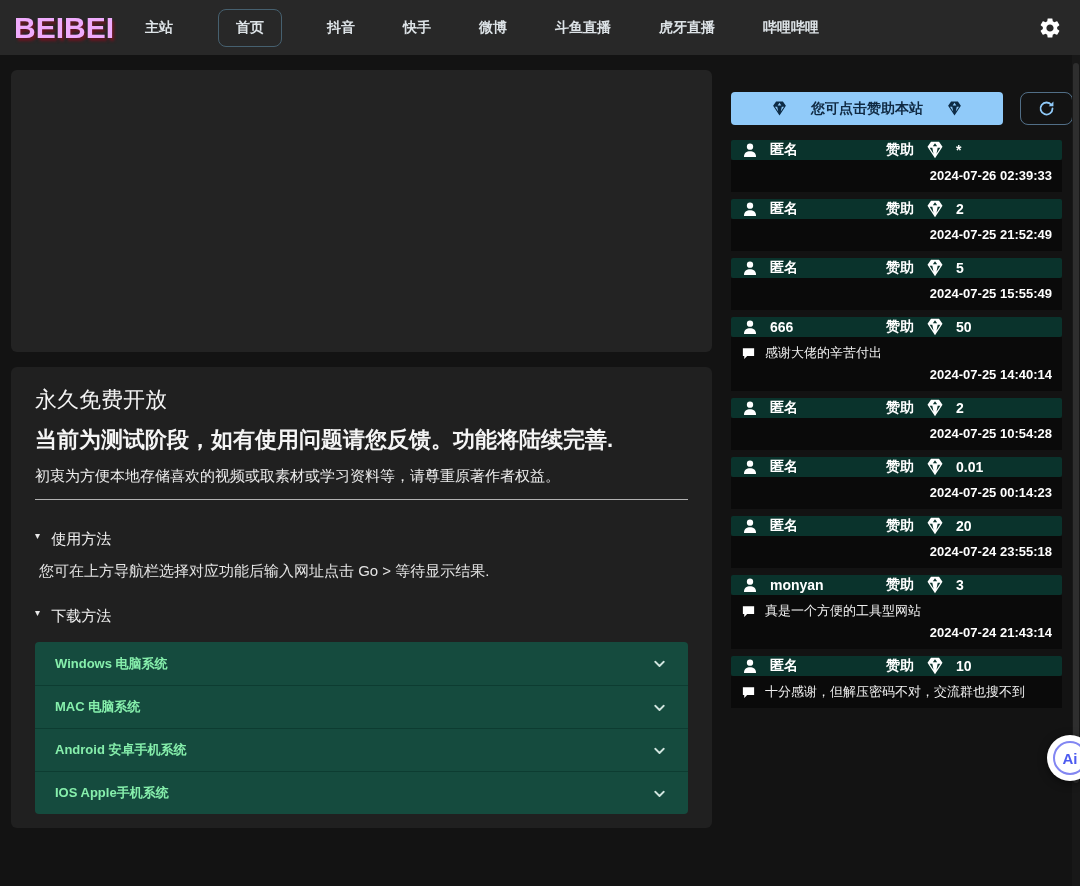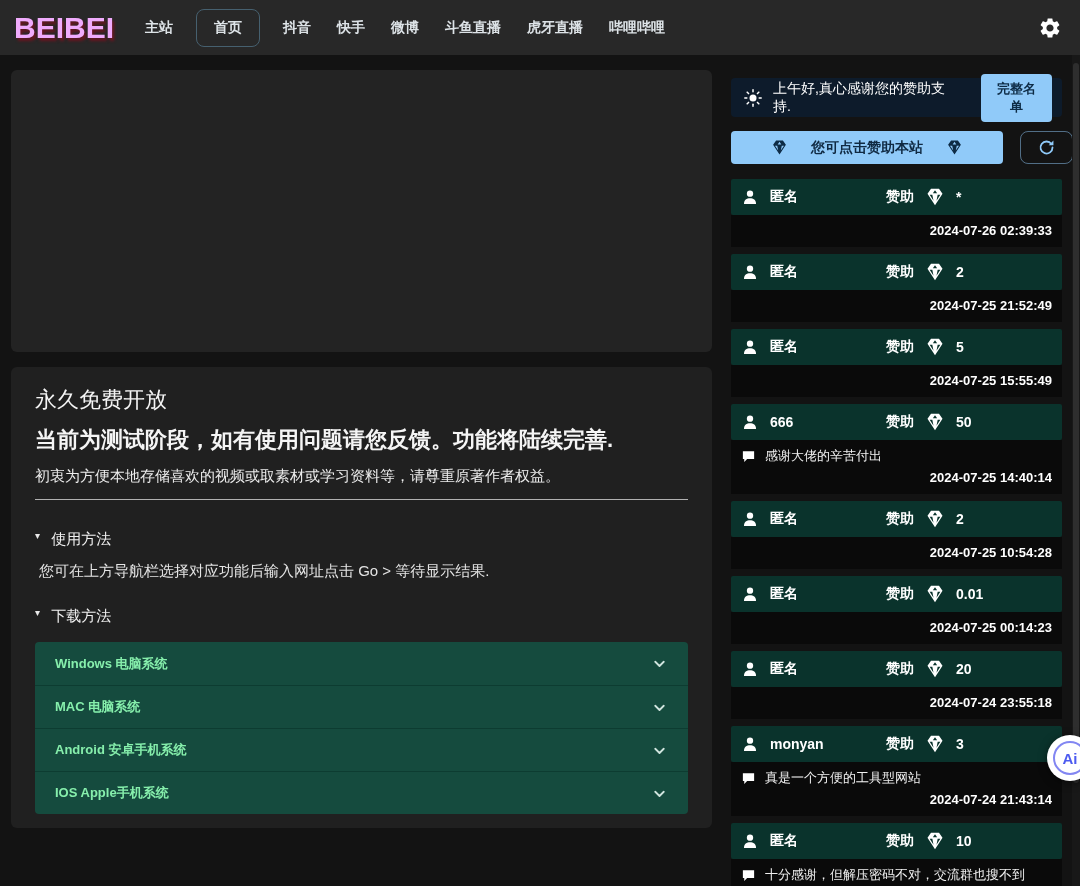--- a/index.html
+++ b/index.html
@@ -4,21 +4,21 @@
 <style>
   * { margin:0; padding:0; box-sizing:border-box; }
   html,body { width:1080px; height:886px; overflow:hidden; background:#131313;
     font-family:"Liberation Sans","DejaVu Sans",sans-serif; color:#f2f2f2; }
 
   
   .topnav { height:55px; background:#282828; display:flex; align-items:center;
     padding:0 18px 0 14px; position:relative; z-index:5; }
   .logo { font-size:30px; font-weight:800; color:#f0abfc; letter-spacing:0px;
     text-shadow:2px 3px 3px rgba(110,20,32,.95); margin-right:28px; }
-  .nav-items { display:flex; align-items:center; gap:20px; }
+  .nav-items { display:flex; align-items:center; gap:42px; }
   .nav-item { font-size:14px; font-weight:700; color:#dde3e7; cursor:pointer;
     padding:9px 2px; border:1px solid transparent; border-radius:8px; text-decoration:none; }
   .nav-item.active { border-color:#46606f; padding:9px 17px; }
   .gear { margin-left:auto; width:24px; height:24px; cursor:pointer; }
   .gear svg { width:24px; height:24px; display:block; }
 
   
   .layout { display:flex; gap:19px; padding:15px 8px 0 11px; }
   .left-col { width:701px; flex:none; }
   .right-col { width:342px; flex:none; padding-top:8px; }
@@ -59,21 +59,21 @@
     font-size:14px; font-weight:700; border:none; border-radius:4px; display:flex;
     align-items:center; justify-content:center; gap:23px; cursor:pointer; font-family:inherit; }
   .btn-sponsor .gem-dark svg { width:17px; height:17px; display:block; fill:#0d2b45; }
   .btn-refresh { width:53px; height:33px; background:transparent;
     border:1px solid rgba(144,202,249,.5); border-radius:8px; display:flex;
     align-items:center; justify-content:center; cursor:pointer; }
   .btn-refresh svg { width:19px; height:19px; display:block; }
 
   .entries { margin-top:15px; }
   .entry { margin-bottom:7px; }
-  .entry-head { height:36px; background:#0a332c; border-radius:2px; display:flex;
+  .entry-head { height:20px; background:#0a332c; border-radius:2px; display:flex;
     align-items:center; padding:0 10px; }
   .icon-user { width:18px; height:18px; flex:none; }
   .icon-user svg { width:18px; height:18px; display:block; }
   .entry-name { font-size:14px; font-weight:700; color:#fff; margin-left:11px; }
   .entry-right { margin-left:auto; width:166px; display:flex; align-items:center; }
   .entry-action { font-size:14px; font-weight:700; color:#fff; }
   .icon-gem { width:20px; height:20px; margin:0 11px; flex:none; }
   .icon-gem svg { width:20px; height:20px; display:block; fill:#fff; }
   .entry-amount { font-size:14px; font-weight:700; color:#fff; }
   .entry-body { background:#0a0a0a; padding:5px 10px; }
@@ -184,39 +184,20 @@
               </svg>
             </span>
           </div>
 
       </div>
     </section>
   </main>
 
   <aside class="right-col">
     <div class="sb-inner">
-      <div class="notice">
-        <span class="sun">
-          <svg viewBox="0 0 24 24">
-              <circle cx="12" cy="12" r="4.2" fill="#fff"></circle>
-              <g stroke="#fff" stroke-width="1.8" stroke-linecap="round">
-                <line x1="12" y1="2.2" x2="12" y2="4.6"></line>
-                <line x1="12" y1="19.4" x2="12" y2="21.8"></line>
-                <line x1="2.2" y1="12" x2="4.6" y2="12"></line>
-                <line x1="19.4" y1="12" x2="21.8" y2="12"></line>
-                <line x1="5" y1="5" x2="6.7" y2="6.7"></line>
-                <line x1="17.3" y1="17.3" x2="19" y2="19"></line>
-                <line x1="5" y1="19" x2="6.7" y2="17.3"></line>
-                <line x1="17.3" y1="6.7" x2="19" y2="5"></line>
-              </g>
-            </svg>
-        </span>
-        <span class="notice-text">上午好,真心感谢您的赞助支持.</span>
-        <button class="btn-small">完整名单</button>
-      </div>
 
       <div class="action-row">
         <button class="btn-sponsor">
           <span class="gem-dark">
             <svg viewBox="0 0 24 24" fill-rule="evenodd">
                 <path d="M7.2 2h9.6L21 8.2 12 21.8 3 8.2 7.2 2z M12 3.9 9.4 7.6h5.2L12 3.9z M5.6 9.4l4.6 7-1.4-7H5.6z m9.6 0-1.4 7 4.6-7h-3.2z"></path>
               </svg>
           </span>
           <span>您可点击赞助本站</span>
           <span class="gem-dark">

